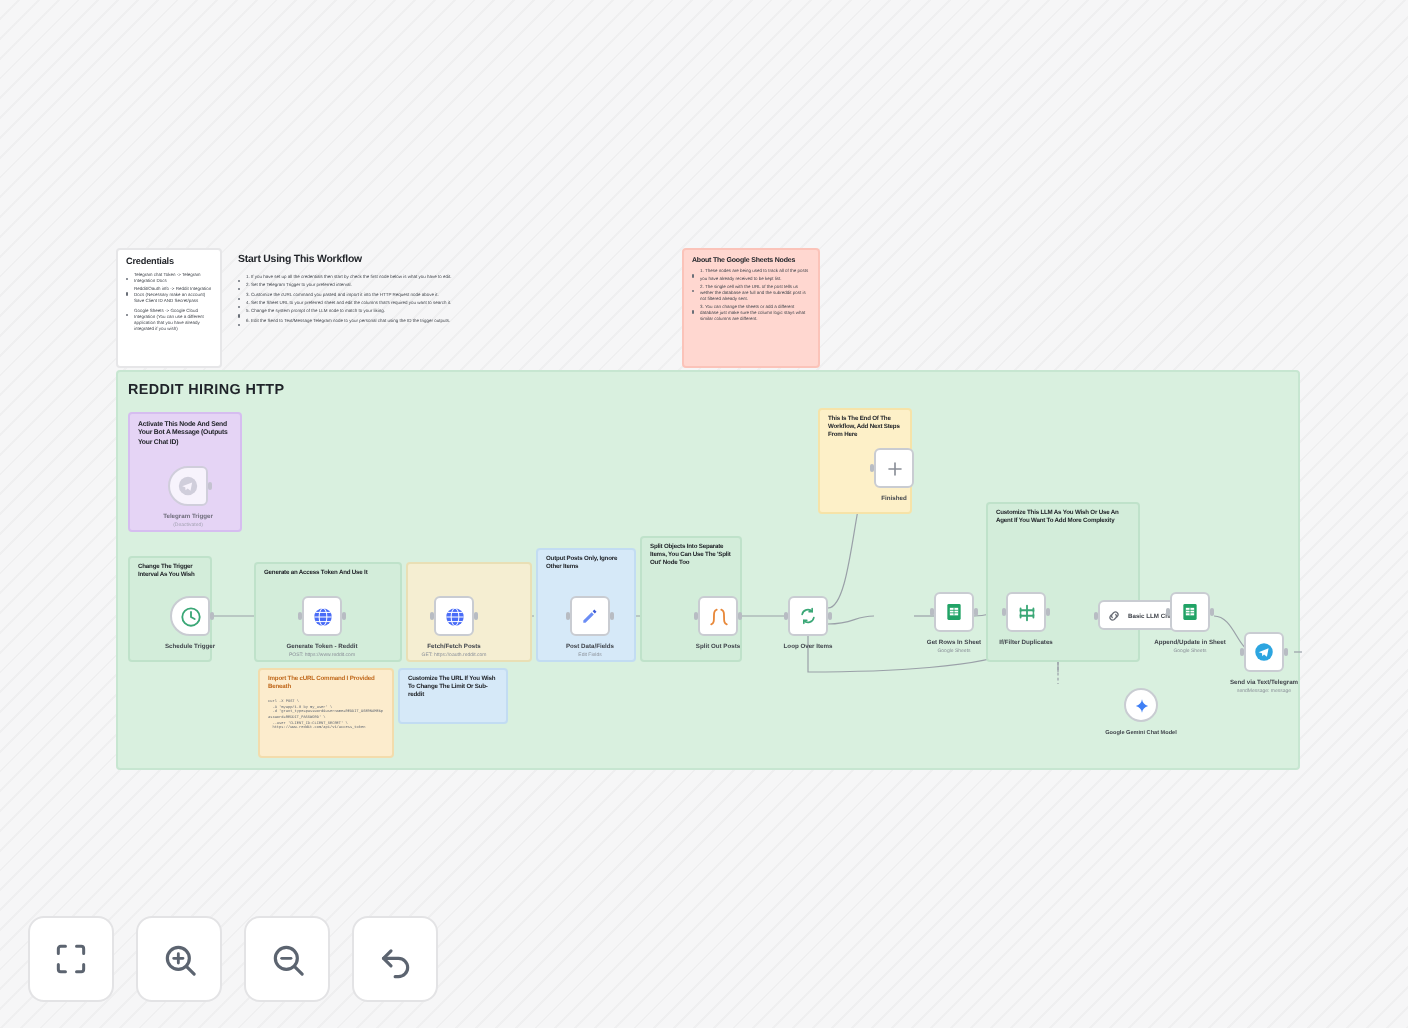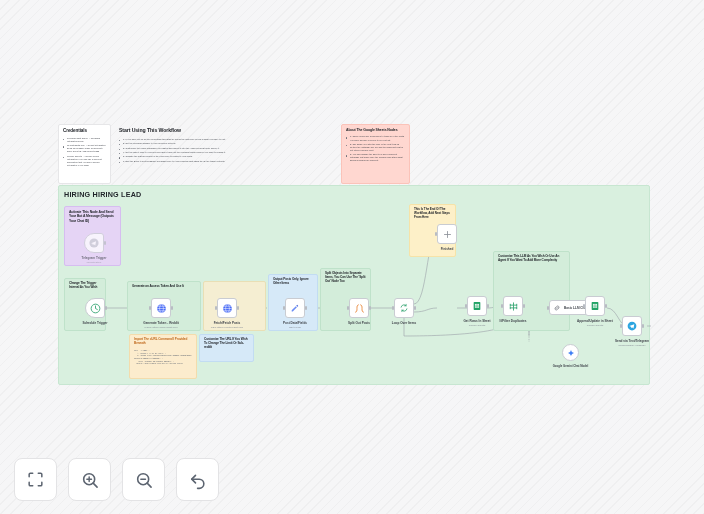--- a/index.html
+++ b/index.html
@@ -161,21 +161,21 @@
   <div class="note note-pink" style="left:341px; top:124px; width:69px; height:60px;">
     <div class="note-title" style="font-size:3.5px; margin-bottom:3px;">About The Google Sheets Nodes</div>
     <ul class="note-body" style="font-size:2.25px;">
       <li>1. These nodes are being used to track all of the posts you have already received to be kept list.</li>
       <li>2. The single cell with the URL of the post tells us wether the database are full and the subreddit post is not filtered already sent.</li>
       <li>3. You can change the sheets or add a different database just make sure the column logic stays what similar columns are different.</li>
     </ul>
   </div>
 
   <div id="canvas-region">
-    <div id="canvas-title">HIRING HIRING LEAD</div>
+    <div id="canvas-title">REDDIT HIRING HTTP</div>
 
     <svg width="592" height="200" style="position:absolute;left:0;top:0;">
       <g stroke="#9aa0a8" stroke-width="0.6" fill="none">
         <line x1="46" y1="122" x2="74" y2="122"></line>
         <line x1="112" y1="122" x2="140" y2="122"></line>
         <line x1="178" y1="122" x2="208" y2="122"></line>
         <line x1="246" y1="122" x2="272" y2="122"></line>
         <line x1="310" y1="122" x2="333" y2="122"></line>
         <path d="M355,118 C368,118 368,48 378,48"></path>
         <path d="M355,126 C368,126 368,122 378,122"></path>

